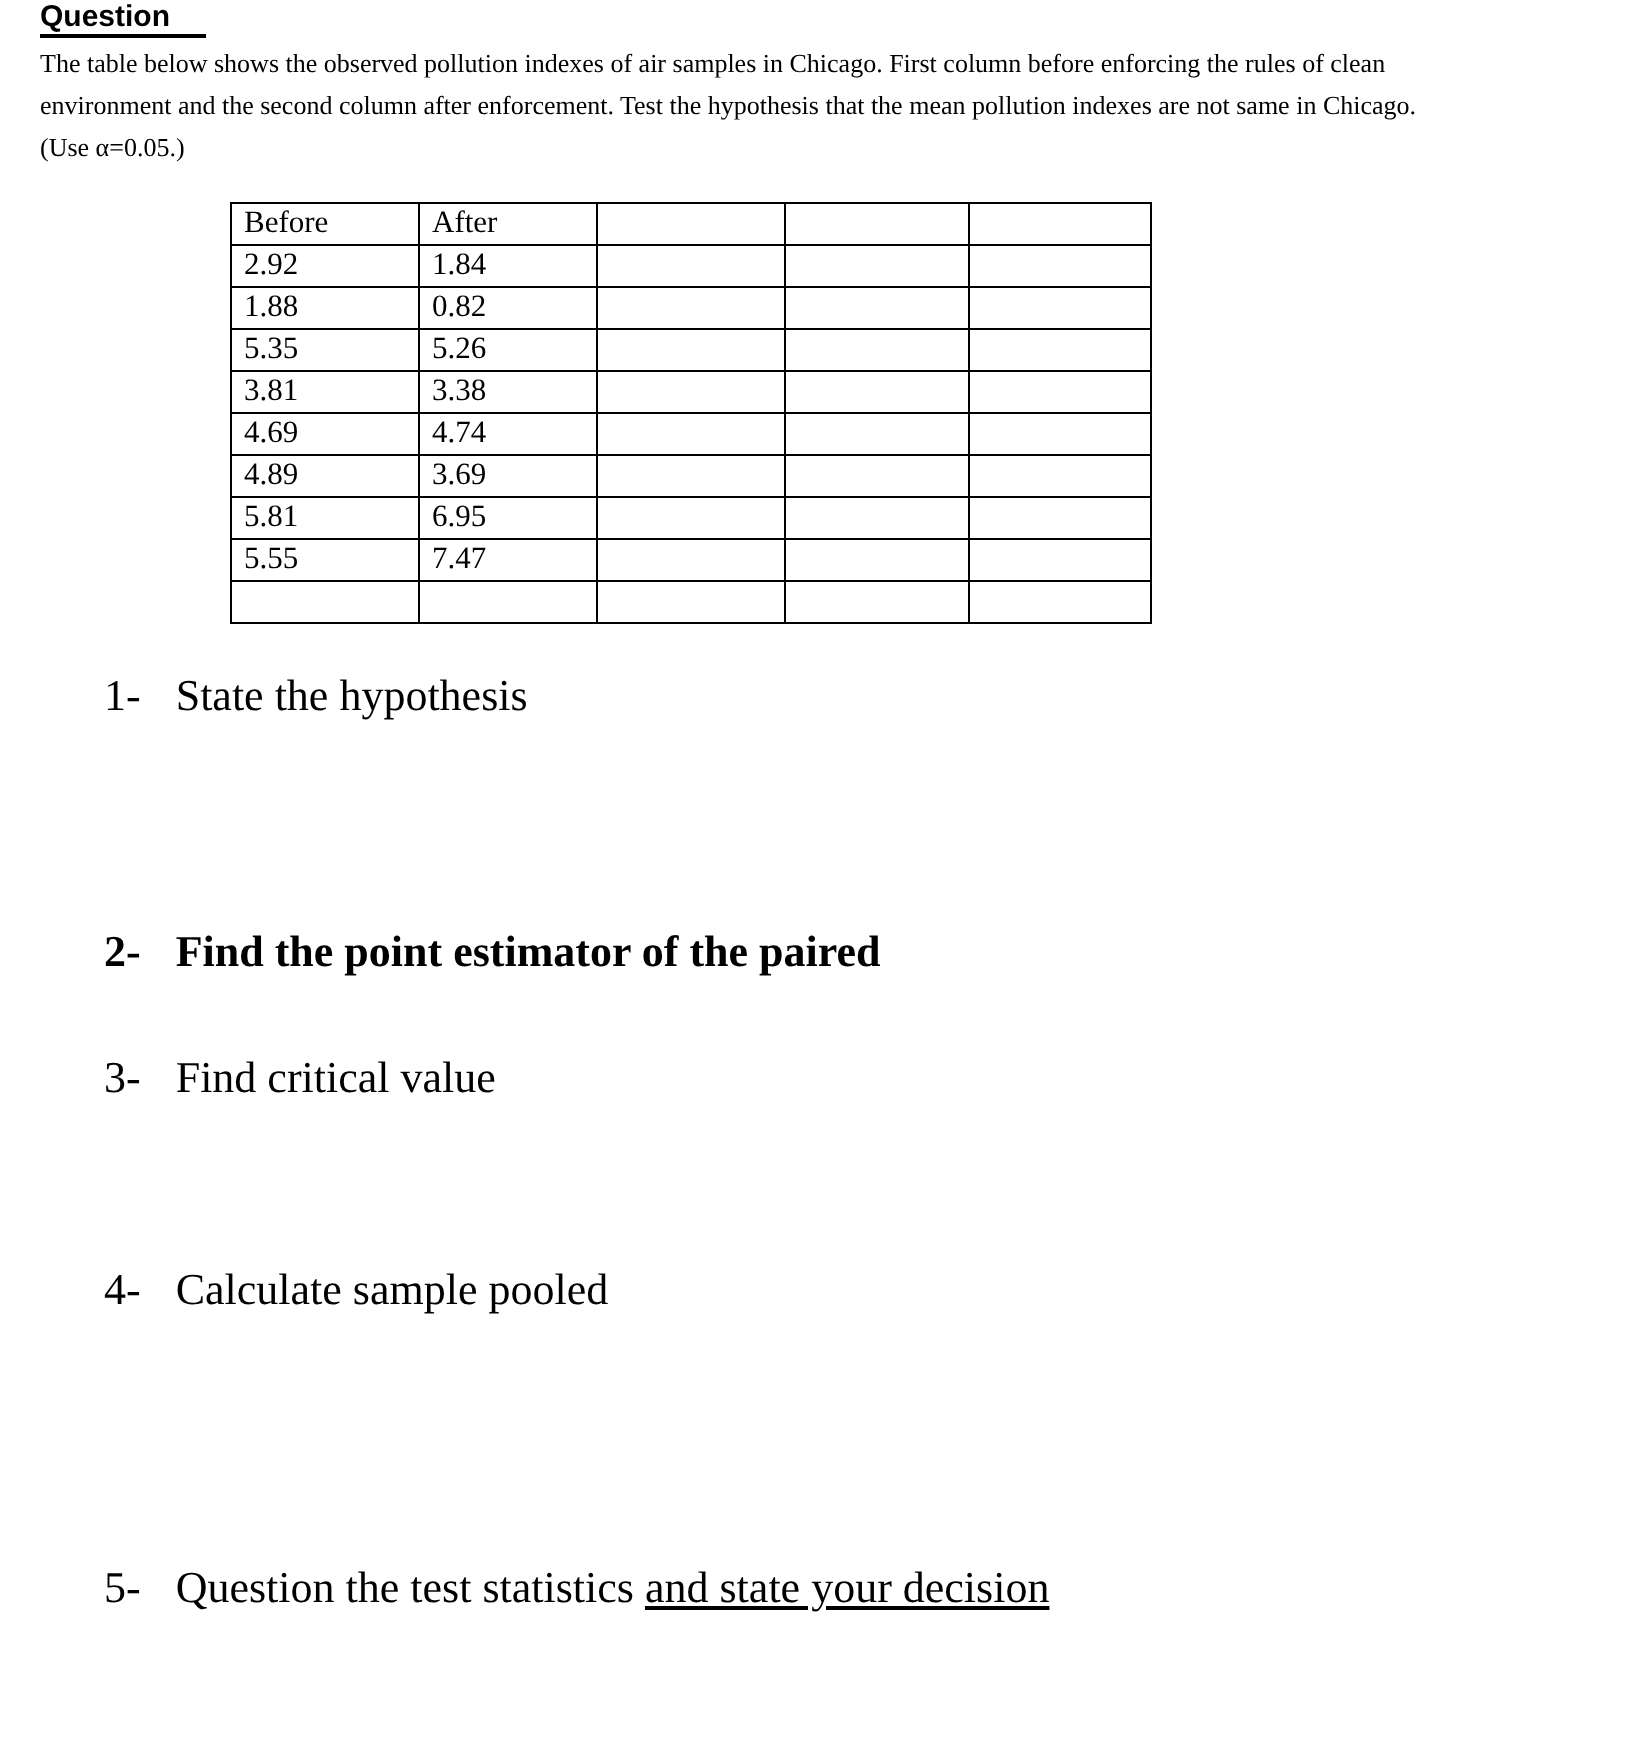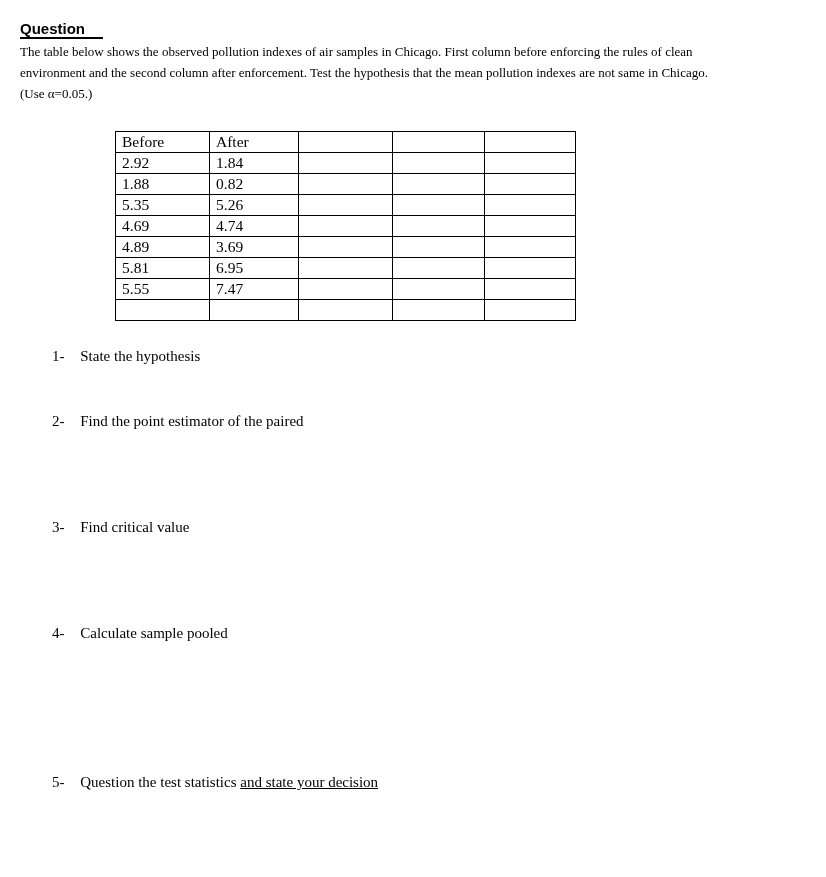--- a/index.html
+++ b/index.html
@@ -8,69 +8,69 @@
     background: #ffffff;
     color: #000000;
   }
   body {
     width: 826px;
     height: 877px;
     overflow: hidden;
     font-family: "Liberation Serif", serif;
   }
   .page {
-    padding: 20px 20px 0 20px;
+    padding: 0 20px 0 20px;
     box-sizing: border-box;
   }
   .heading {
     font-family: "Liberation Sans", sans-serif;
     font-weight: bold;
     font-size: 15px;
     line-height: 17px;
     display: inline-block;
     border-bottom: 2px solid #000;
     padding-right: 18px;
     margin: 0;
   }
   .intro {
     font-size: 13px;
     line-height: 21px;
     max-width: 705px;
     margin: 2px 0 0 0;
   }
   table.data-table {
     border-collapse: collapse;
-    margin: 27px 0 0 95px;
+    margin: 17px 0 0 95px;
   }
   table.data-table td {
     border: 1px solid #000;
     font-size: 15.5px;
     height: 20px;
     line-height: 20px;
     padding: 0 0 0 6px;
     vertical-align: middle;
   }
   .col-before { width: 94px; }
   .col-after  { width: 89px; }
   .col-e1     { width: 94px; }
   .col-e2     { width: 92px; }
   .col-e3     { width: 91px; }
   .task {
-    font-size: 15px;
+    font-size: 22px;
     line-height: 19px;
     padding-left: 32px;
     white-space: nowrap;
   }
   .task .num {
     display: inline-block;
     margin-right: 12px;
   }
   .task-1 { margin-top: 26px; }
-  .task-2 { margin-top: 46px; }
-  .task-3 { margin-top: 87px; }
+  .task-2 { margin-top: 109px; font-weight: bold; }
+  .task-3 { margin-top: 44px; }
   .task-4 { margin-top: 87px; }
   .task-5 { margin-top: 130px; }
   .emphasis {
     font-weight: normal;
     text-decoration: underline;
   }
 </style>
 </head>
 <body>
 
@@ -106,20 +106,27 @@
       <tr>
         <td>1.88</td>
         <td>0.82</td>
         <td></td>
         <td></td>
         <td></td>
       </tr>
       <tr>
         <td>5.35</td>
         <td>5.26</td>
+        <td></td>
+        <td></td>
+        <td></td>
+      </tr>
+      <tr>
+        <td>3.81</td>
+        <td>3.38</td>
         <td></td>
         <td></td>
         <td></td>
       </tr>
       <tr>
         <td>4.69</td>
         <td>4.74</td>
         <td></td>
         <td></td>
         <td></td>

